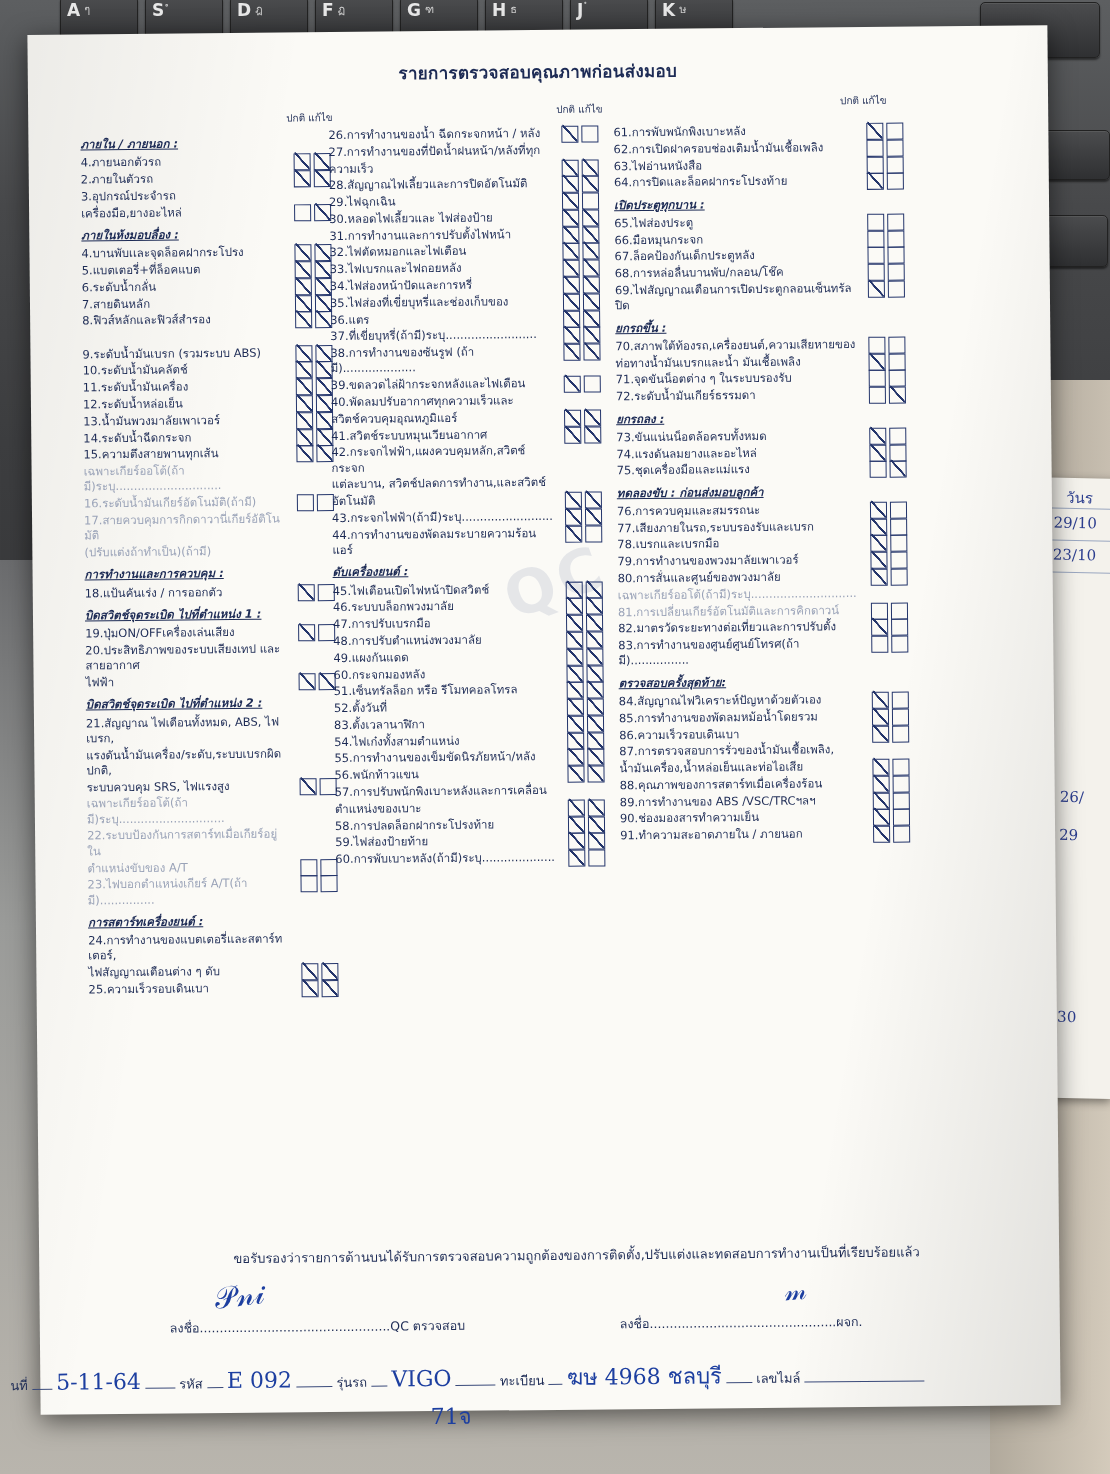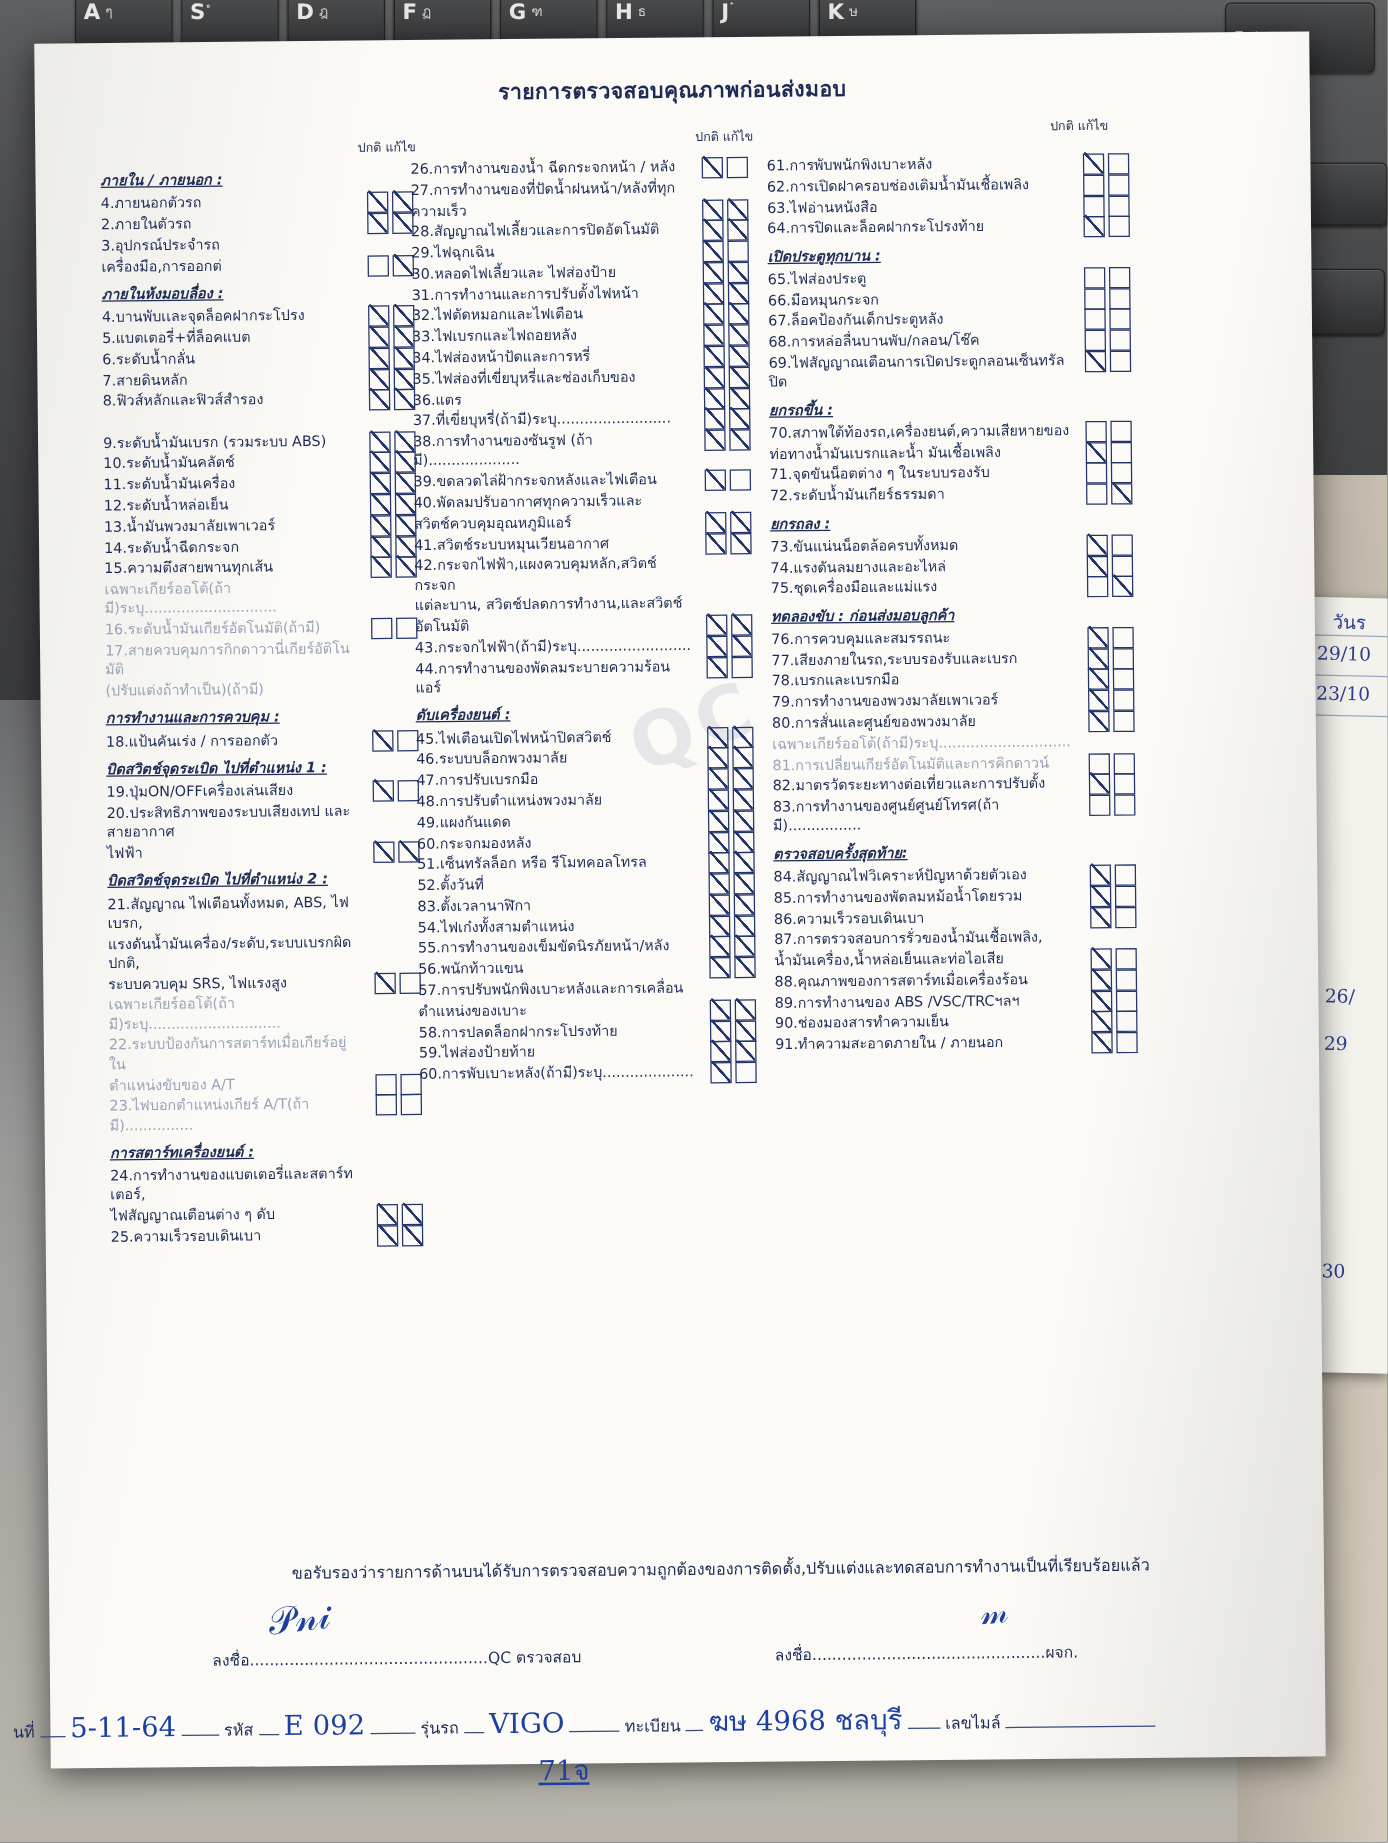--- a/index.html
+++ b/index.html
@@ -145,21 +145,21 @@
       <div class="it hdg"><span class="tx">ภายใน / ภายนอก :</span></div>
       <div class="it"><span class="tx">4.ภายนอกตัวรถ</span><span class="boxes">
           <span class="bx ck2"></span>
           <span class="bx ck2"></span>
         </span></div>
       <div class="it"><span class="tx">2.ภายในตัวรถ</span><span class="boxes">
           <span class="bx ck2"></span>
           <span class="bx ck2"></span>
         </span></div>
       <div class="it"><span class="tx">3.อุปกรณ์ประจำรถ</span></div>
-      <div class="it"><span class="tx">เครื่องมือ,การออกต่</span><span class="boxes">
+      <div class="it"><span class="tx">เครื่องมือ,ยางอะไหล่</span><span class="boxes">
           <span class="bx blank"></span>
           <span class="bx ck2"></span>
         </span></div>
       <div class="it hdg"><span class="tx">ภายในห้งมอบลื่อง :</span></div>
       <div class="it"><span class="tx">4.บานพับเเละจุดล็อคฝากระโปรง</span><span class="boxes">
           <span class="bx ck2"></span>
           <span class="bx ck2"></span>
         </span></div>
       <div class="it"><span class="tx">5.แบตเตอรี่+ที่ล็อคแบต</span><span class="boxes">
           <span class="bx ck2"></span>
@@ -561,14 +561,14 @@
     <span class="under" style="width:16px;"></span>
     <span class="hwfield">VIGO</span>
     <span class="under" style="width:40px;"></span>
     <span>ทะเบียน</span>
     <span class="under" style="width:14px;"></span>
     <span class="hwfield">ฆษ 4968 ชลบุรี</span>
     <span class="under" style="width:26px;"></span>
     <span>เลขไมล์</span>
     <span class="under" style="width:120px;"></span>
   </div>
-  <div class="hwfield" style="position:absolute;left:390px;top:1368px;text-decoration:underline;">71จ</div>
+  <div class="hwfield" style="position:absolute;left:390px;top:1368px;">71จ</div>
 </div>
 
 </body></html>

